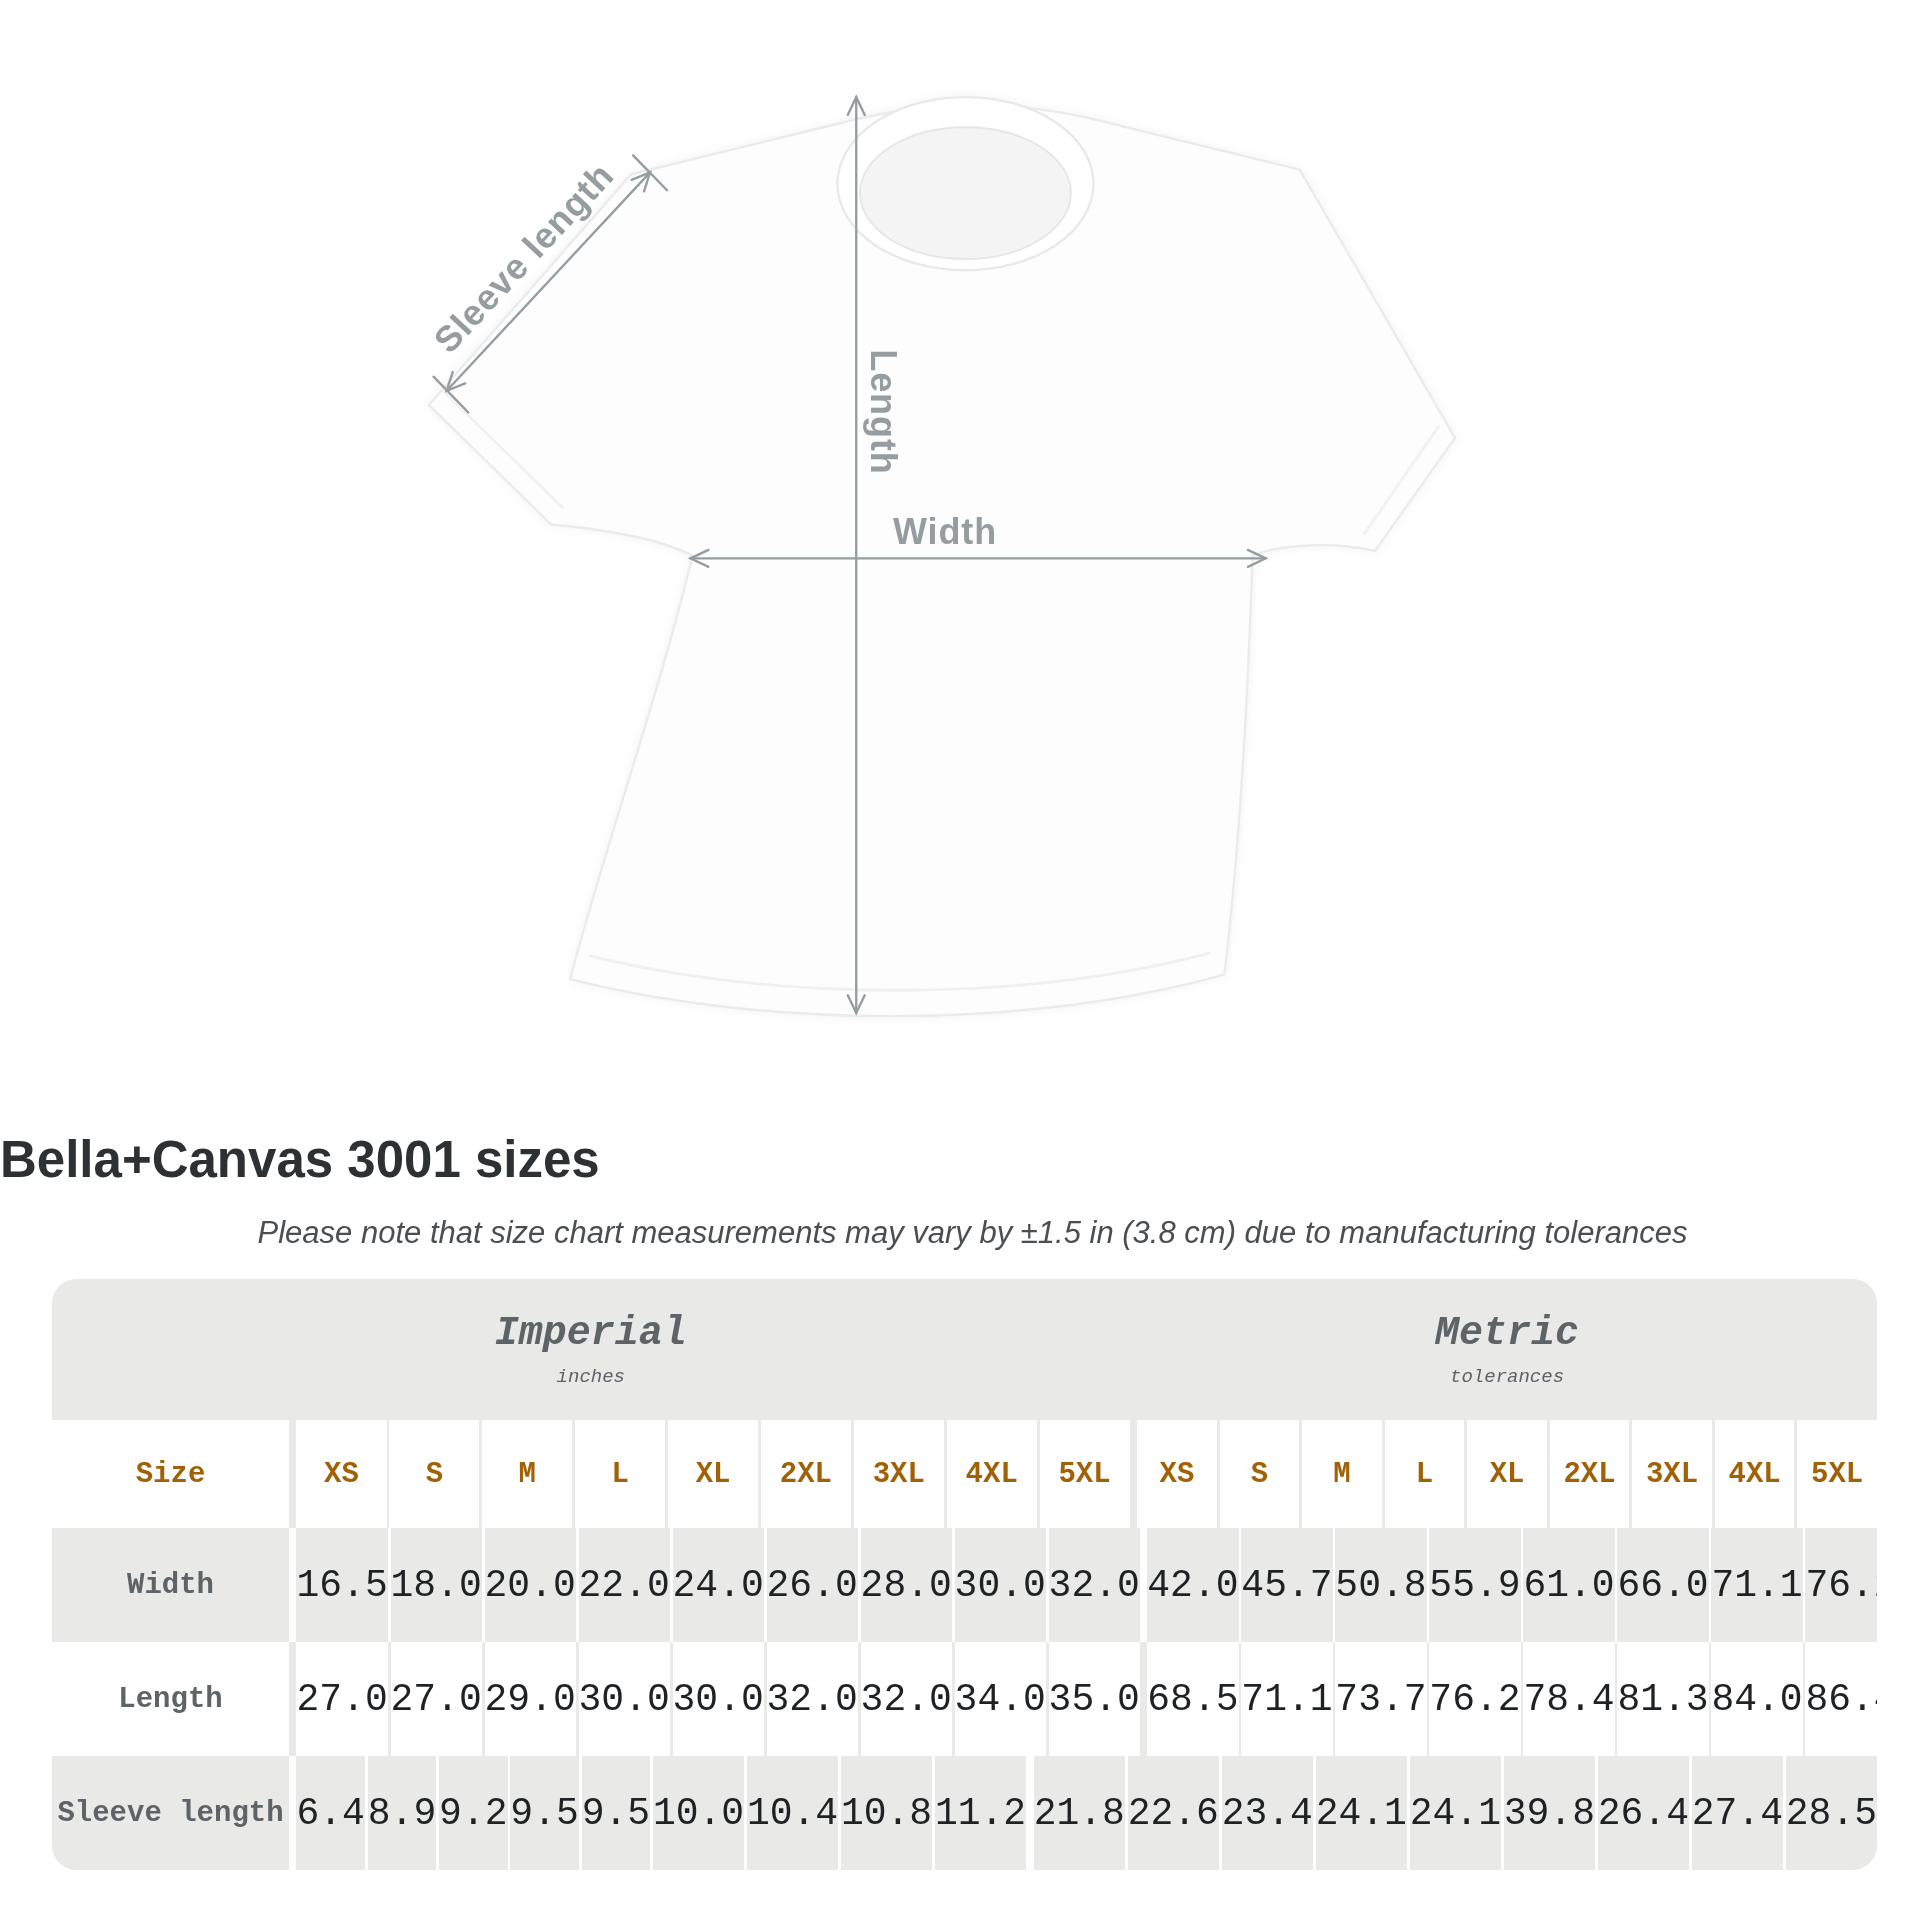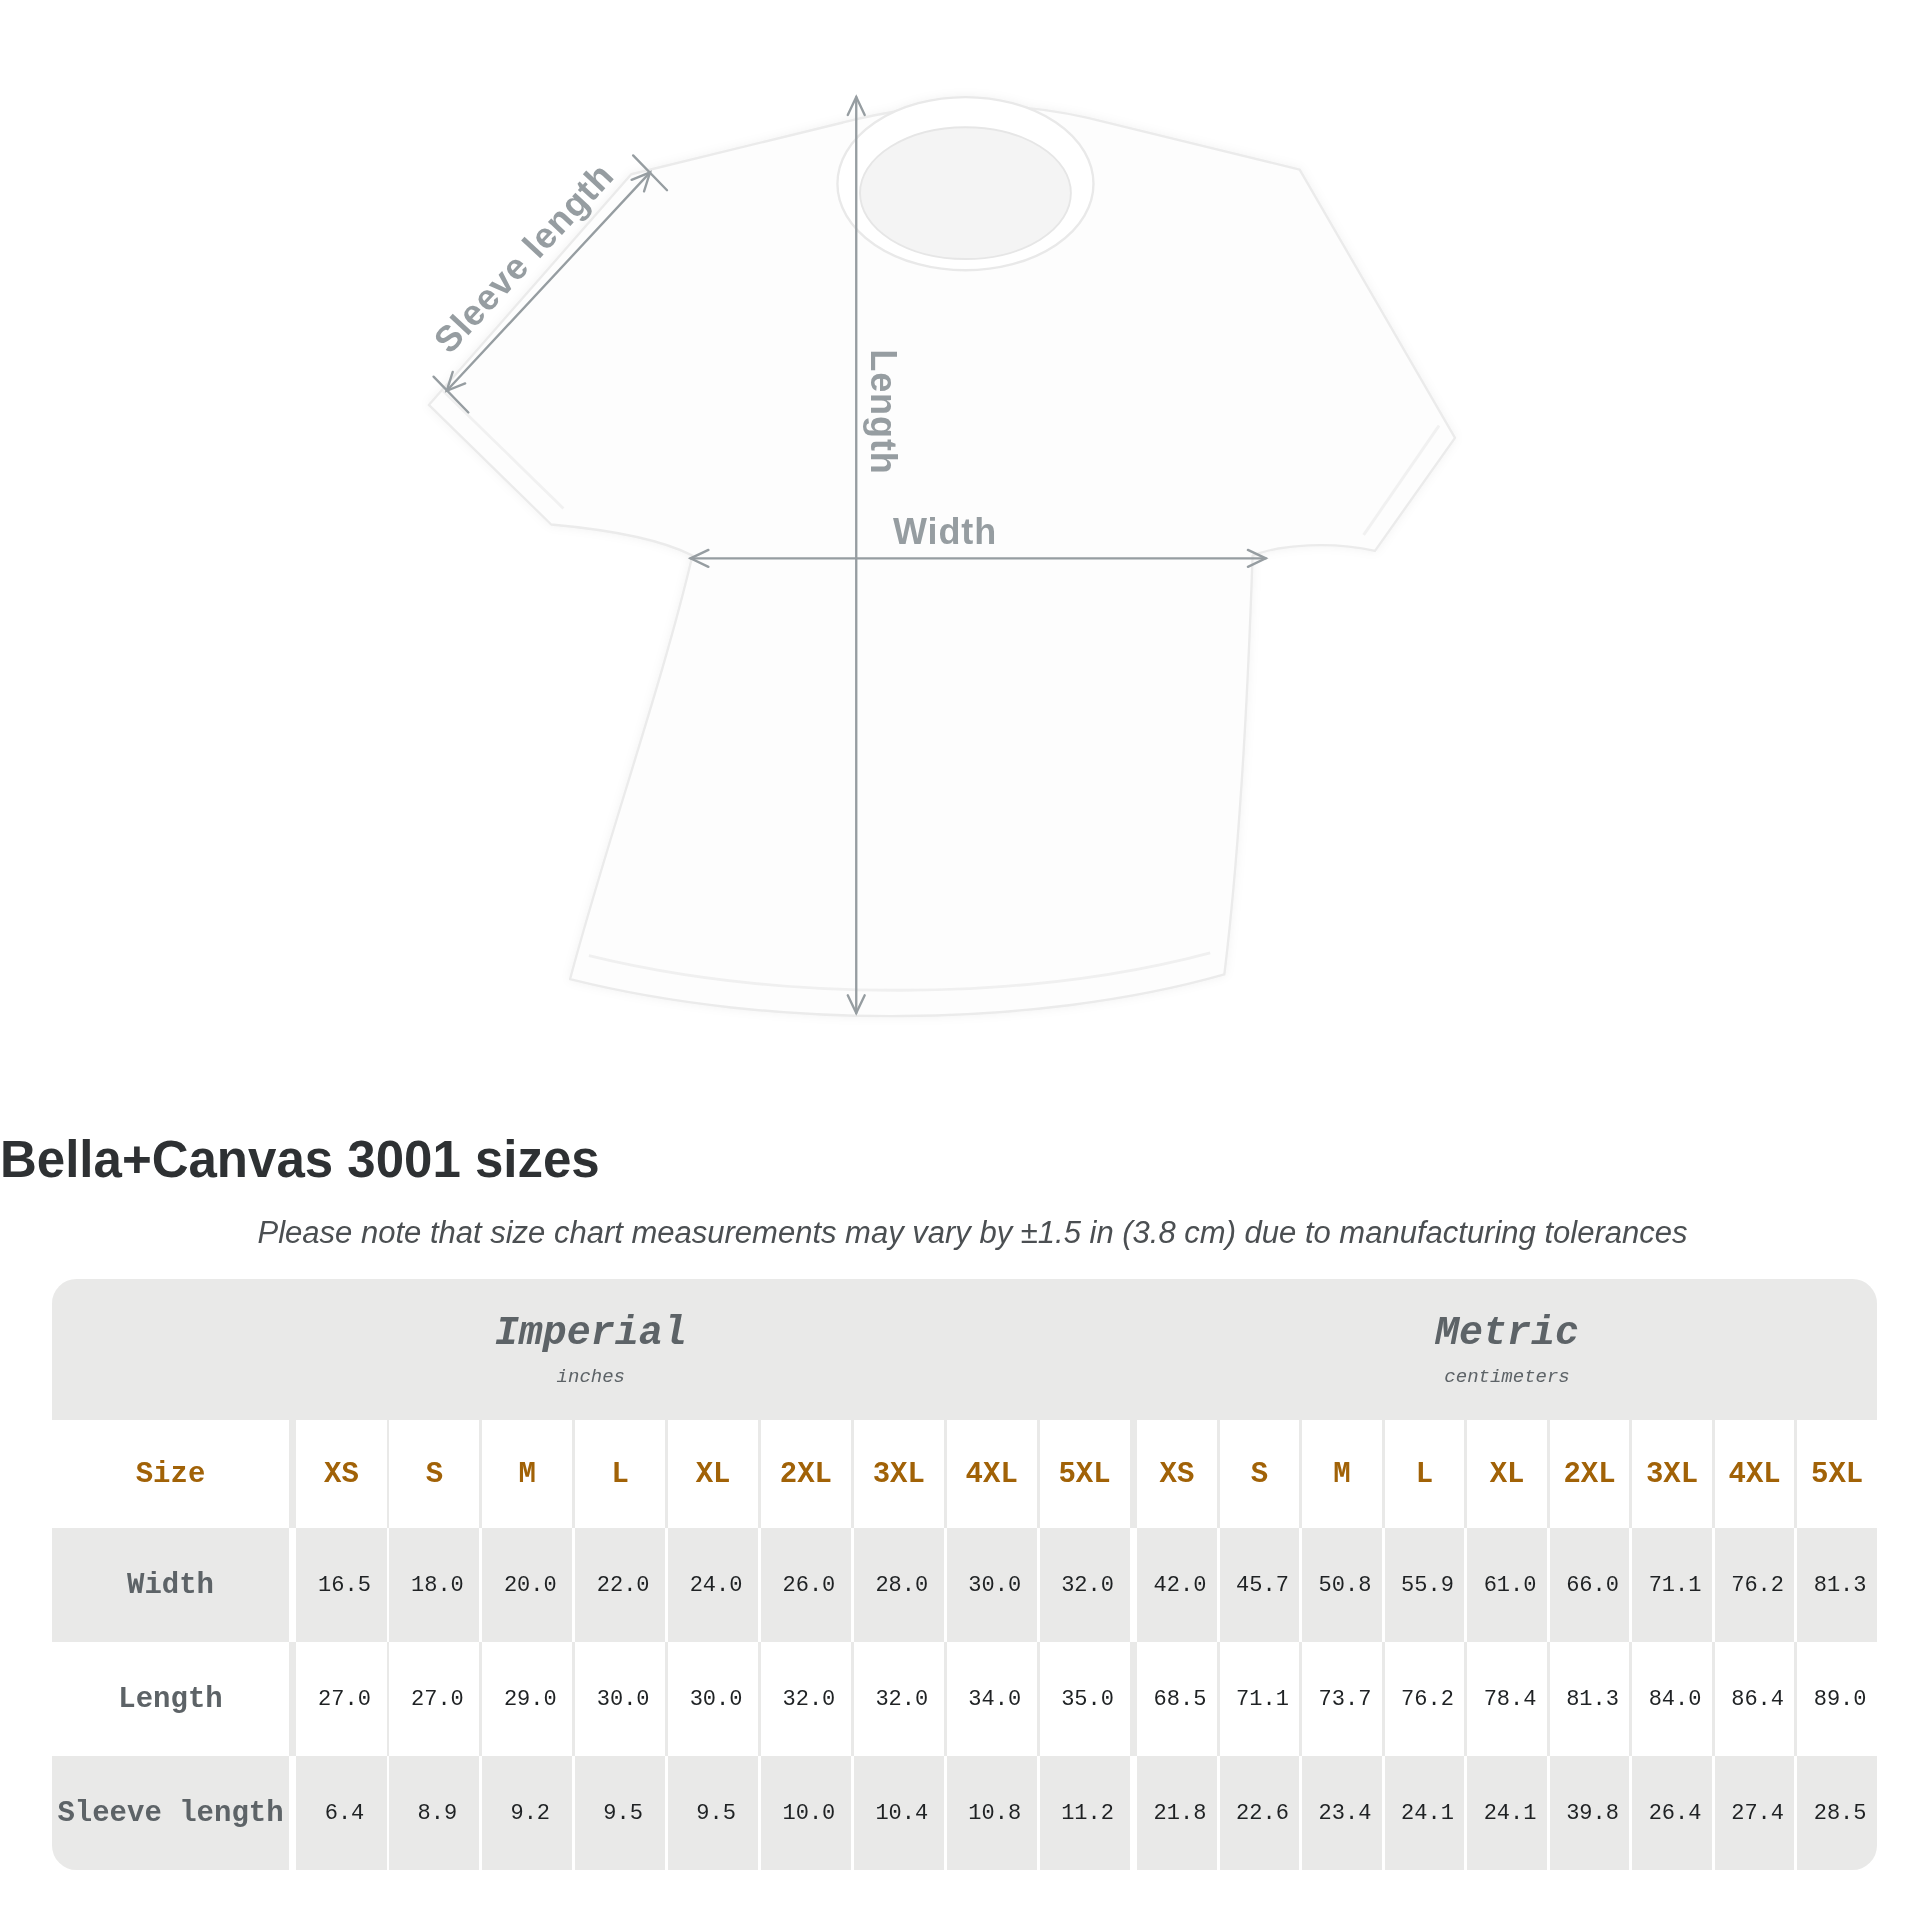--- a/index.html
+++ b/index.html
@@ -51,21 +51,21 @@
   .spacer { background:transparent; }
 
   .group-cell { display:flex; flex-direction:column; align-items:center; justify-content:center; gap:9.4px; }
   .group-left  { grid-column:1 / 12; }
   .group-right { grid-column:13 / 22; }
   .group-title { font-size:40px; font-weight:bold; font-style:italic; color:#5d6367; }
   .group-sub   { font-size:19px; font-style:italic; color:#5d6367; }
 
   .head-cell  { font-size:29px; font-weight:bold; color:#a16207; }
   .label-cell { font-size:29px; font-weight:bold; color:#5d6367; }
-  .value-cell { font-size:22px; color:#1f2224;padding-left:6px; }
+  .value-cell { font-size:38px; color:#1f2224; }
 </style>
 </head>
 <body>
 
 <div class="shirt-area">
   <svg width="1111" height="1045" viewBox="0 0 1180 1110">
 
     <g style="filter:drop-shadow(0 0 5px rgba(0,0,0,0.05));">
       <path d="M 495 60
                Q 625 26 755 55
@@ -123,21 +123,21 @@
 
 <div class="size-table">
 
   <div class="trow row-groups">
     <div class="group-cell group-left">
       <div class="group-title">Imperial</div>
       <div class="group-sub">inches</div>
     </div>
     <div class="group-cell group-right">
       <div class="group-title">Metric</div>
-      <div class="group-sub">centimeters</div>
+      <div class="group-sub">tolerances</div>
     </div>
   </div>
 
   <div id="table-body">
       <div class="trow row-header row-light">
         <div class="cell head-cell">Size</div>
         <div class="spacer"></div>
         <div class="cell head-cell">XS</div>
         <div class="cell head-cell">S</div>
         <div class="cell head-cell">M</div>

